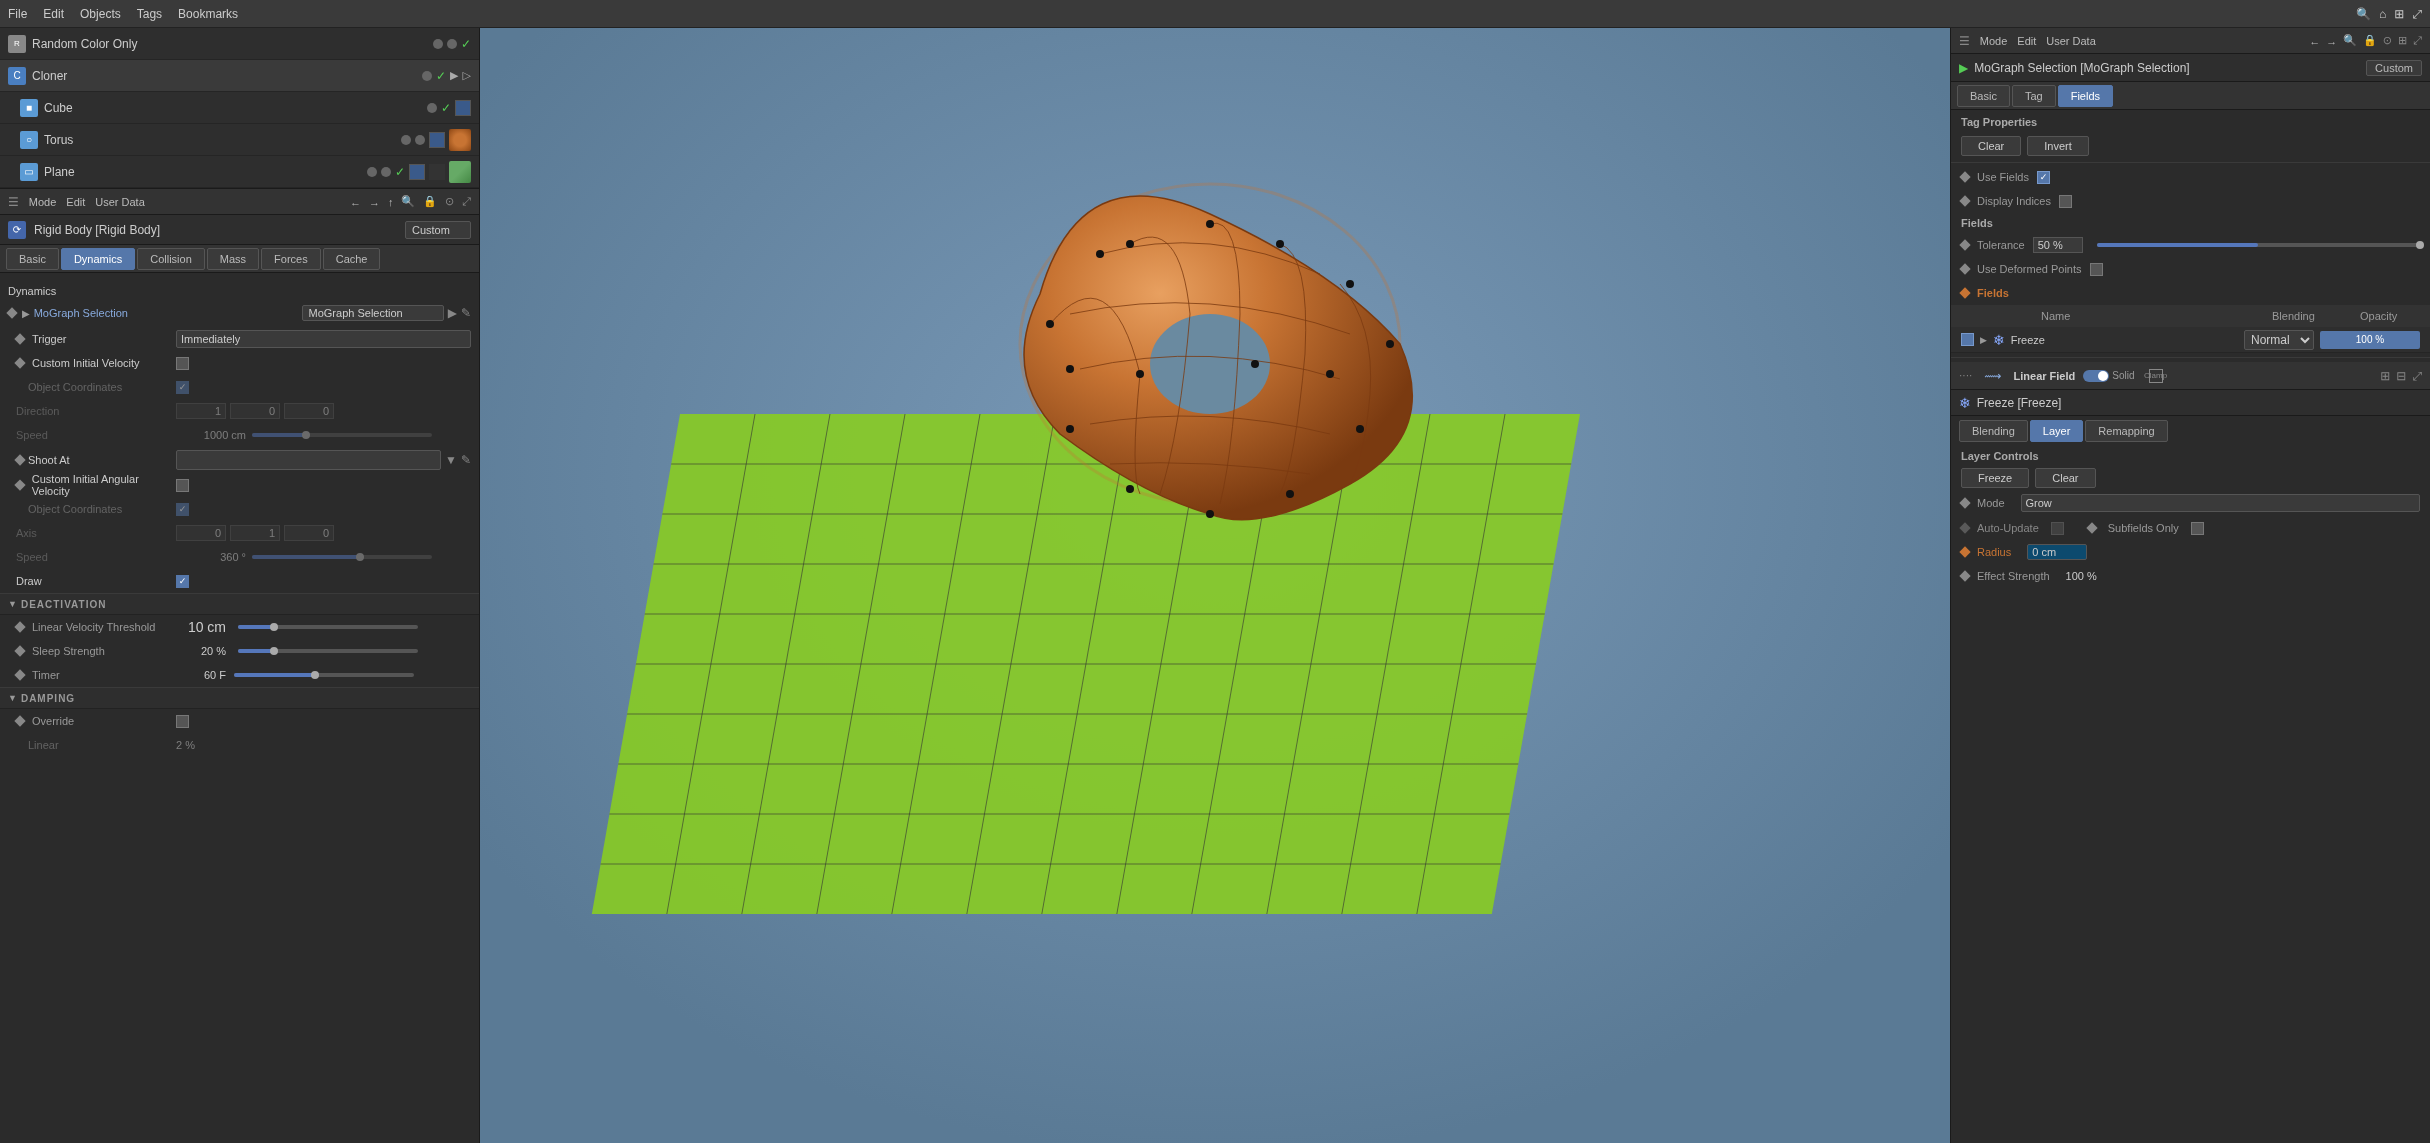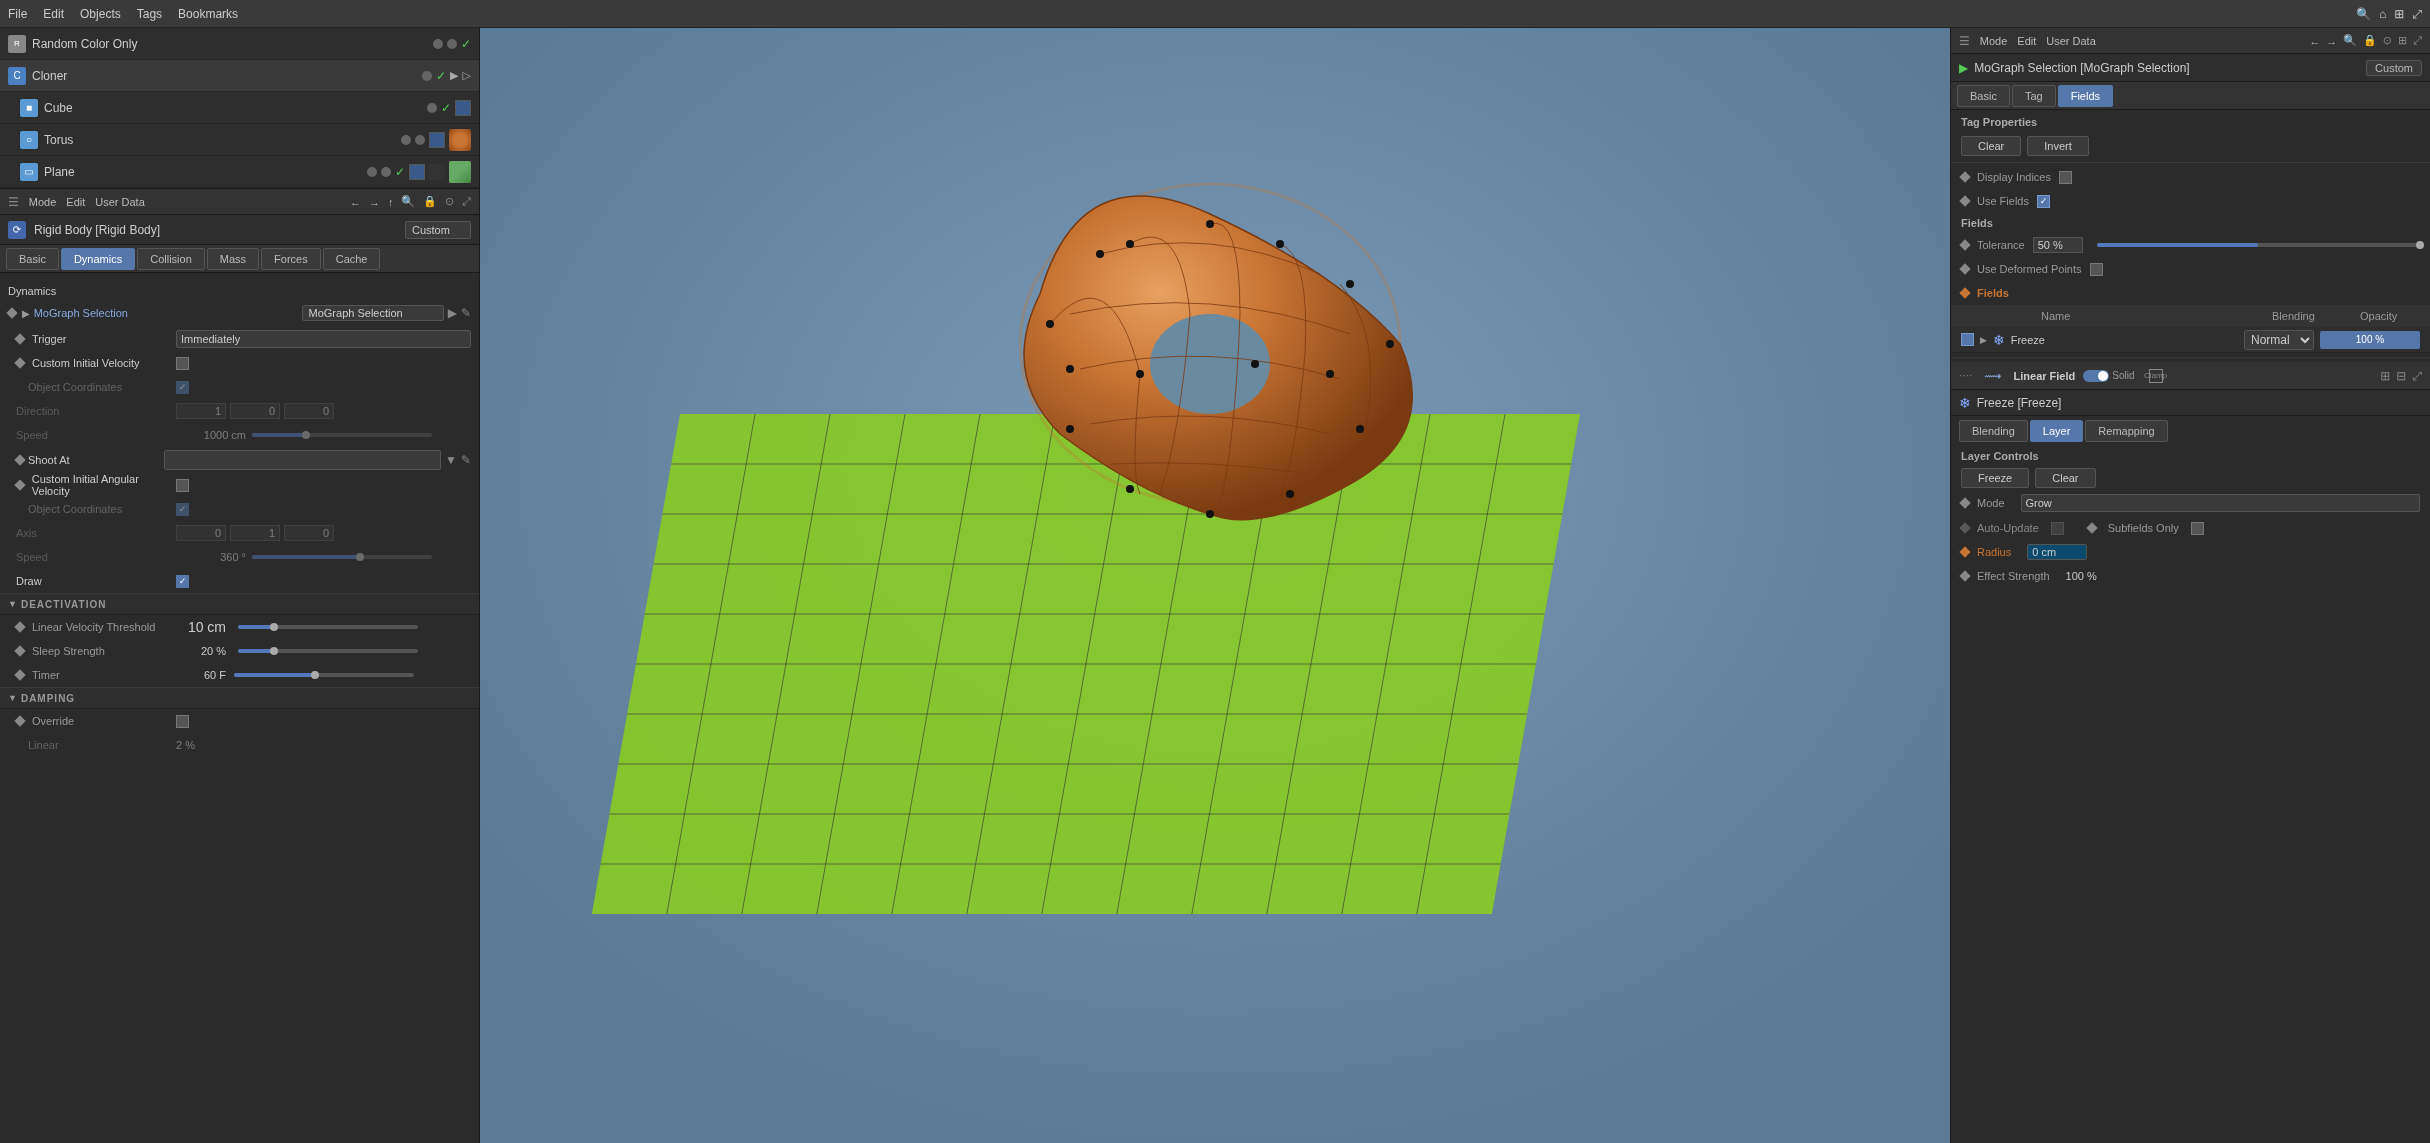--- a/index.html
+++ b/index.html
@@ -255,21 +255,21 @@
     .checkbox-ctrl.checked { background: #5577aa; border-color: #5577aa; }
     .checkbox-ctrl.checked::after { content: '✓'; }
 
     .shoot-at-row {
       display: flex;
       align-items: center;
       height: 26px;
       padding: 0 8px 0 16px;
     }
     .shoot-at-label {
-      width: 148px;
+      width: 160px;
       color: #ccc;
       font-size: 11px;
       display: flex;
       align-items: center;
     }
     .shoot-at-field {
       flex: 1;
       background: #3a3a3a;
       border: 1px solid #555;
       height: 20px;
@@ -1239,28 +1239,28 @@
 
       <div class="right-btn-row">
         <button class="right-btn">Clear</button>
         <button class="right-btn">Invert</button>
       </div>
 
       <div class="divider"></div>
 
       <div class="right-prop-row">
         <div class="right-diamond"></div>
+        <span class="right-label">Use Fields</span>
+        <div class="right-checkbox checked"></div>
+      </div>
+
+      <div class="right-prop-row">
+        <div class="right-diamond"></div>
         <span class="right-label">Display Indices</span>
         <div class="right-checkbox empty"></div>
-      </div>
-
-      <div class="right-prop-row">
-        <div class="right-diamond"></div>
-        <span class="right-label">Use Fields</span>
-        <div class="right-checkbox checked"></div>
       </div>
 
       <div class="fields-label">Fields</div>
 
       <div class="tolerance-row">
         <div class="right-diamond"></div>
         <span class="right-label">Tolerance</span>
         <input class="tolerance-input" type="text" style="width: 50px; background: rgb(58, 58, 58); border: 1px solid rgb(85, 85, 85); color: rgb(204, 204, 204); font-size: 11px; padding: 1px 4px;" value="50 %">
         <div class="tolerance-slider" style="flex:1;height:4px;background:#555;border-radius:2px;position:relative;margin-left:6px;">
           <div class="tolerance-fill" style="width:50%;height:100%;background:#5577bb;border-radius:2px;"></div>

